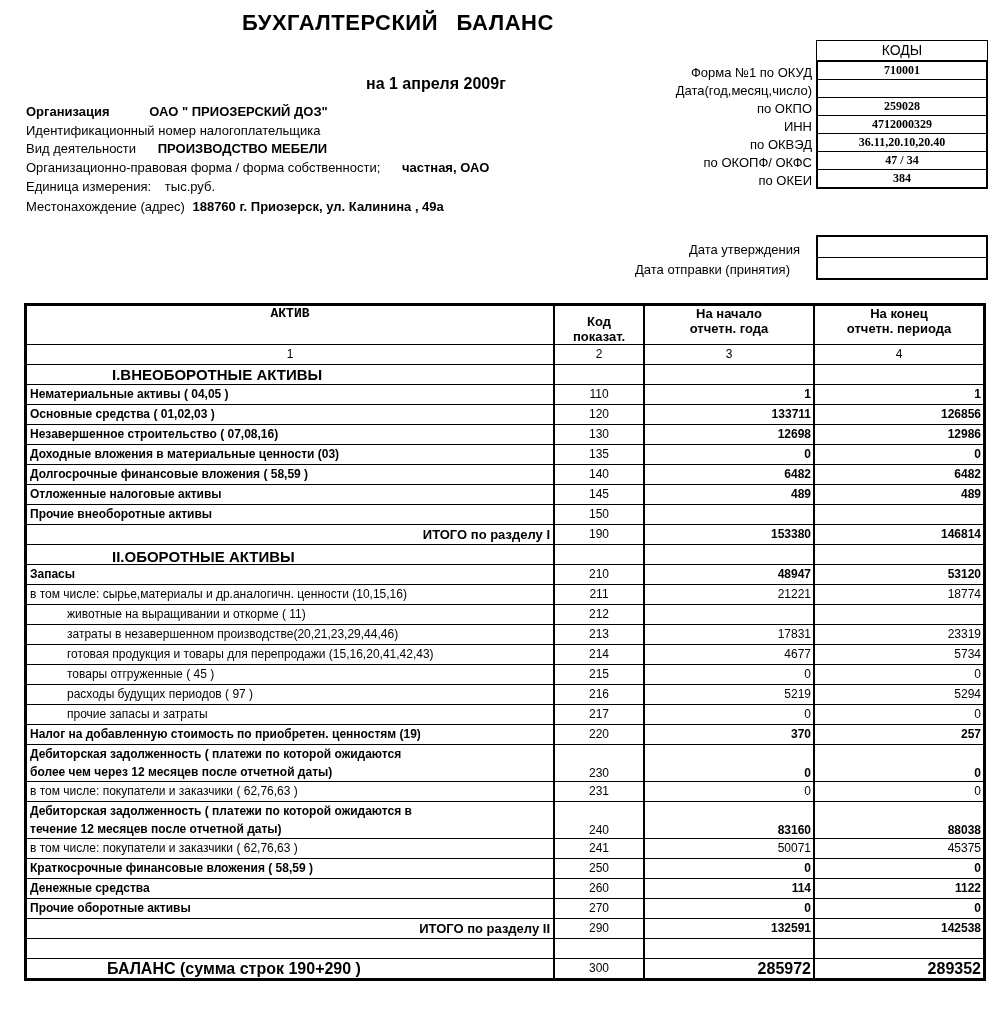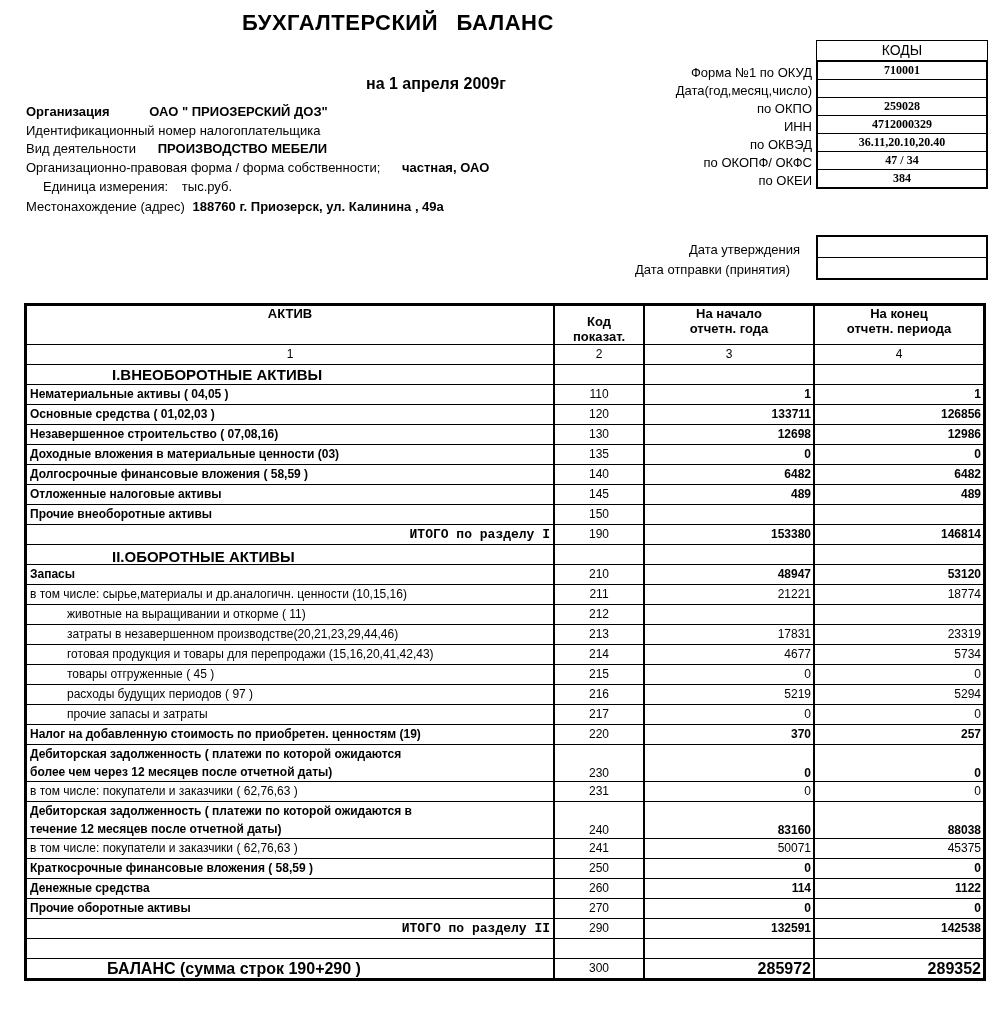--- a/index.html
+++ b/index.html
@@ -25,21 +25,21 @@
               border:3px solid #000; font-size:12px; }
   table.bal td { border:1px solid #000; padding:0 3px; height:19px; line-height:15px; }
   table.bal td.code { text-align:center; width:82px; border-left:2px solid #000; border-right:2px solid #000; }
   table.bal td.v { text-align:right; width:162px; padding-right:2px; }
   table.bal td.v4 { border-left:2px solid #000; }
   .hdr-row td { text-align:center; font-weight:bold; vertical-align:top; font-size:13px; }
   .num-row td { text-align:center; font-size:12px; height:15px; }
   .sec td.name { font-weight:bold; font-size:15px; padding-left:85px;margin-top:28px; }
   .b td.name, .b td.v { font-weight:bold; }
   .ind td.name { padding-left:40px; }
-  .tot td.name { text-align:right; font-weight:bold; font-size:13px;font-family:Liberation Mono, monospace; }
+  .tot td.name { text-align:right; font-weight:bold; font-size:13px; }
   .tot td.v { font-weight:bold; }
   .tall td { height:36px; vertical-align:bottom; }
   .grand td { height:24px; }
   .grand td.name { font-weight:bold; font-size:16px; padding-left:80px; }
   .grand td.v { font-weight:bold; font-size:16px; }
   .thick-top td { border-top:3px solid #000; }
 </style>
 </head>
 <body>
 
@@ -52,21 +52,21 @@
 </div>
 <div class="abs info" style="top:123px;">Идентификационный номер налогоплательщика</div>
 <div class="abs info" style="top:141px;">
   <span>Вид деятельности</span>
   <b style="margin-left:18px;">ПРОИЗВОДСТВО МЕБЕЛИ</b>
 </div>
 <div class="abs info" style="top:160px;">
   <span>Организационно-правовая форма / форма собственности;</span>
   <b style="margin-left:18px;">частная, ОАО</b>
 </div>
-<div class="abs info" style="top:179px;margin-left:17px;">
+<div class="abs info" style="top:179px;">
   <span>Единица измерения:</span>
   <span style="margin-left:10px;">тыс.руб.</span>
 </div>
 <div class="abs info" style="top:199px;">
   <span>Местонахождение (адрес)</span>
   <b style="margin-left:4px;">188760 г. Приозерск, ул. Калинина , 49а</b>
 </div>
 
 <div class="abs codes-label" style="top:65px;">Форма №1 по ОКУД</div>
 <div class="abs codes-label" style="top:83px;">Дата(год,месяц,число)</div>
@@ -92,21 +92,21 @@
 <div class="abs date-label" style="top:242px;">Дата утверждения</div>
 <div class="abs date-label" style="top:262px; width:290px; left:500px;">Дата отправки (принятия)</div>
 <div class="abs dates-box">
   <div></div>
   <div></div>
 </div>
 
 <table class="bal">
   <tbody>
       <tr class="hdr-row">
-    <td style="height:38px;">АКТИВ</td>
+    <td style="height:38px;font-family:Liberation Mono, monospace;">АКТИВ</td>
     <td class="code" style="vertical-align:bottom;"><span>Код</span><br><span>показат.</span></td>
     <td style="width:162px;"><span>На начало</span><br><span>отчетн. года</span></td>
     <td class="v4" style="width:162px;"><span>На конец</span><br><span>отчетн. периода</span></td>
   </tr>
   <tr class="num-row">
     <td>1</td>
     <td class="code">2</td>
     <td>3</td>
     <td class="v4">4</td>
   </tr>

